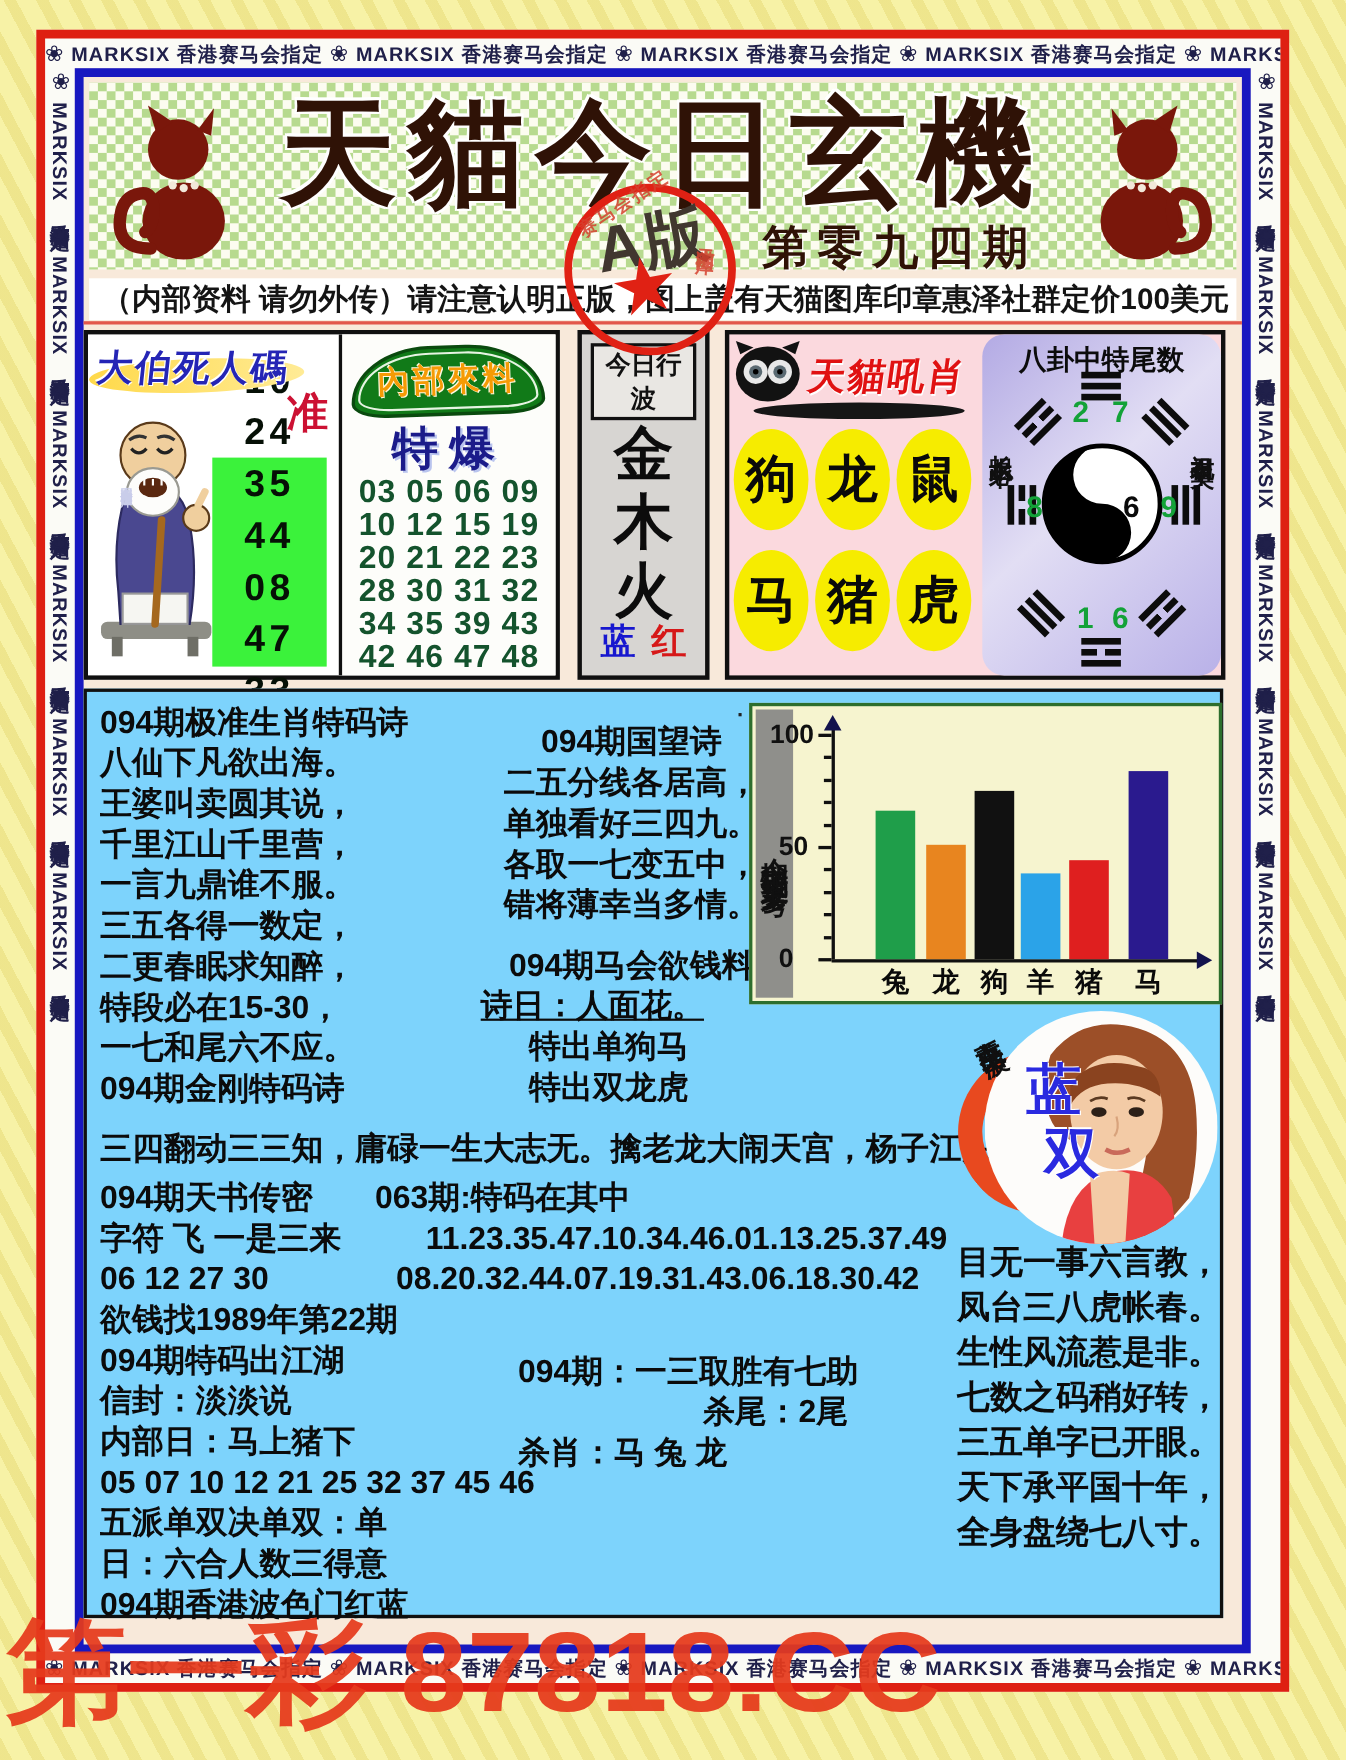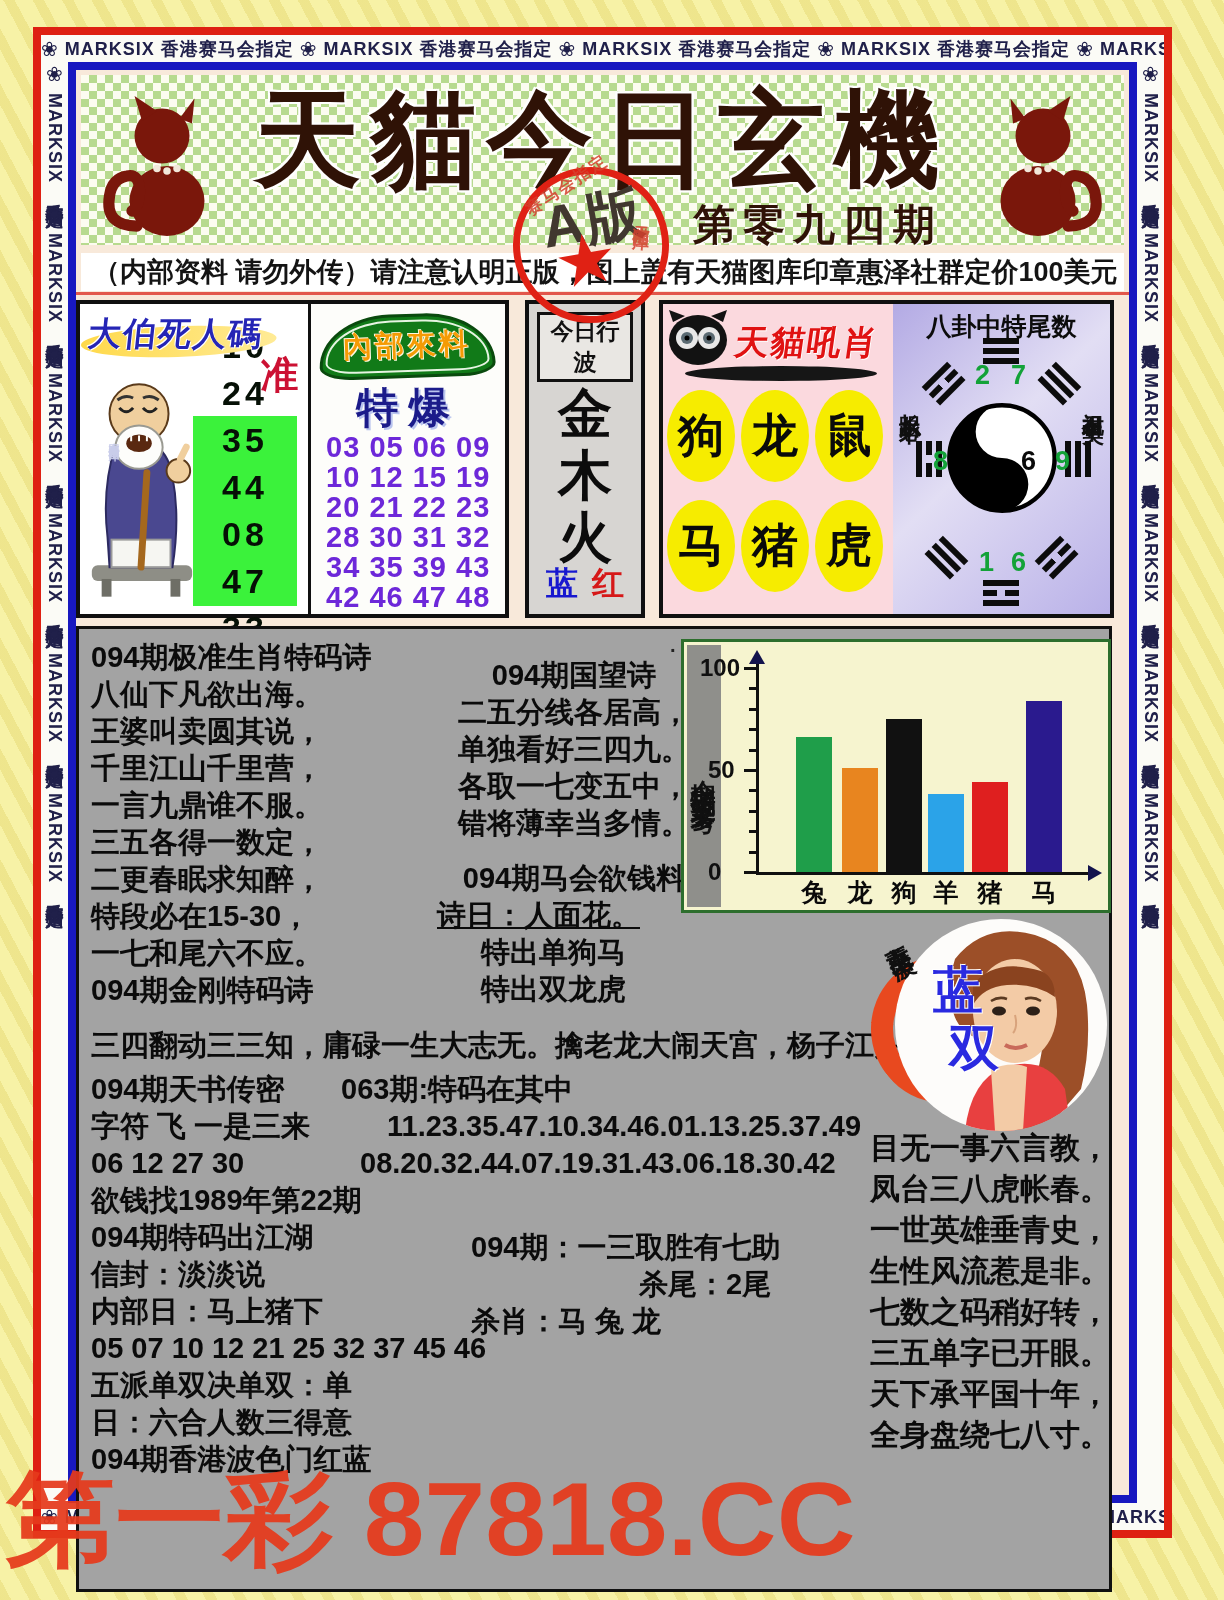--- a/index.html
+++ b/index.html
@@ -62,48 +62,48 @@
   .neibu{position:relative;width:195px;height:100%;border-left:3px solid #101010;background:#fdfdfa;}
   .arch{position:absolute;left:8px;top:10px;width:176px;height:64px;background:#117a18;
         border:3px solid #0a4a0e;border-radius:48% 48% 22% 22% / 95% 95% 24% 24%;
         display:flex;align-items:center;justify-content:center;box-sizing:border-box;transform:rotate(-2deg);}
   .arch::after{content:"";position:absolute;inset:3px;border:2px solid #e6f4e2;border-radius:inherit;}
   .arch-text{font-size:29px;font-weight:900;color:#f59b05;letter-spacing:3px;
              text-shadow:1px 1px 0 #fff8e0,-1px -1px 0 #fff8e0;}
   .tebao{position:absolute;left:0;top:76px;width:100%;text-align:center;font-size:42px;font-weight:900;
          color:#1b1b8a;letter-spacing:10px;text-shadow:2px 2px 0 #b9c4ee;}
   .neibu-rows{position:absolute;left:0;top:128px;width:100%;text-align:center;}
-  .neibu-rows .nr{font-size:29px;font-weight:900;color:#6d28d9;line-height:30px;letter-spacing:1px;}
+  .neibu-rows .nr{font-size:29px;font-weight:900;color:#14532d;line-height:30px;letter-spacing:1px;}
   .panel-b{left:449px;width:120px;height:318px;background:#d7d5d2;}
   .xb-head{margin:8px auto 0;width:96px;border:3px solid #111;box-sizing:border-box;text-align:center;
            font-size:23px;font-weight:900;color:#111;background:#e9e7e3;padding:1px 0;}
   .xb-el{width:100%;text-align:center;font-size:54px;font-weight:900;color:#0c0c0c;line-height:62px;}
   .xb-col{position:absolute;bottom:8px;left:0;width:100%;display:flex;justify-content:center;gap:14px;
           font-size:32px;font-weight:900;}
   .panel-c{left:583px;width:455px;height:318px;display:flex;background:#fbd9de;}
   .houxiao{position:relative;width:230px;height:100%;}
   .cathead{position:absolute;left:4px;top:4px;width:62px;height:58px;}
   .hx-title{position:absolute;left:72px;top:16px;font-size:34px;font-weight:900;color:#e01212;
             letter-spacing:2px;transform:skewX(-8deg);text-shadow:1px 1px 0 #fff;}
   .hx-shadow{position:absolute;left:22px;top:62px;width:192px;height:15px;background:#161616;border-radius:50%;}
   .oval{position:absolute;width:68px;height:92px;background:#f6ec00;border-radius:50%;
         display:flex;align-items:center;justify-content:center;font-size:46px;font-weight:900;color:#0a0a0a;}
   .bagua{position:relative;width:217px;height:100%;
-         background:linear-gradient(135deg,#b3aae4 0%,#e2def4 45%,#b9b1e8 100%);}
+         background:linear-gradient(135deg,#b3aae4 0%,#e2def4 45%,#b9b1e8 100%);border-radius:20px;}
   .bg-title{position:absolute;left:0;top:6px;width:100%;text-align:center;font-size:25px;font-weight:900;color:#0c0c0c;}
   .bg-side{position:absolute;writing-mode:vertical-rl;font-size:22px;font-weight:900;color:#101010;letter-spacing:3px;}
   .bg-left{left:2px;top:92px;} .bg-right{right:2px;top:92px;}
   .yinyang{position:absolute;left:53px;top:98px;width:112px;height:112px;}
   .gnum{position:absolute;font-size:27px;font-weight:900;color:#13a238;}
   .bnum{position:absolute;font-size:27px;font-weight:900;color:#0a0a0a;}
   .tri{position:absolute;width:36px;}
   .tri i{display:block;height:6px;background:#0c0c0c;margin-bottom:4px;}
   .tri.broken i:nth-child(2){background:linear-gradient(90deg,#0c0c0c 0 40%,rgba(0,0,0,0) 40% 60%,#0c0c0c 60%);}
   
-  .main-box{position:absolute;left:0px;top:556px;width:1036px;height:966px;background:#a3a3a3;
+  .main-box{position:absolute;left:0px;top:556px;width:1036px;height:845px;background:#7dd3fc;
             border:3px solid #101010;box-sizing:border-box;}
   .ln{font-size:29px;font-weight:900;color:#0b0b0b;line-height:37px;white-space:nowrap;}
   .lcol{position:absolute;left:12px;top:10px;width:340px;}
   .midcol{position:absolute;left:340px;top:14px;width:310px;text-align:center;}
   .middots{font-size:20px;font-weight:900;color:#222;text-align:right;padding-right:40px;line-height:14px;}
   .mahui{margin-top:18px;}
   .fullline{position:absolute;left:12px;top:398px;width:1016px;}
   .bottomleft{position:absolute;left:12px;top:442px;width:760px;}
   .right063{position:absolute;left:250px;top:442px;width:780px;}
   .sha{position:absolute;left:392px;top:600px;width:420px;}
@@ -494,21 +494,20 @@
             </svg>
           </div>
           <div class="curvetext">美女不出半波</div>
           <div class="lan">蓝</div>
           <div class="shuang">双</div>
         </div>
 
         <div class="poem2">
           <div class="ln">目无一事六言教，</div>
           <div class="ln">凤台三八虎帐春。</div>
-          <div class="ln">一世英雄垂青史，</div>
           <div class="ln">生性风流惹是非。</div>
           <div class="ln">七数之码稍好转，</div>
           <div class="ln">三五单字已开眼。</div>
           <div class="ln">天下承平国十年，</div>
           <div class="ln">全身盘绕七八寸。</div>
         </div>
 
       </div>
     </div>
   </div>

